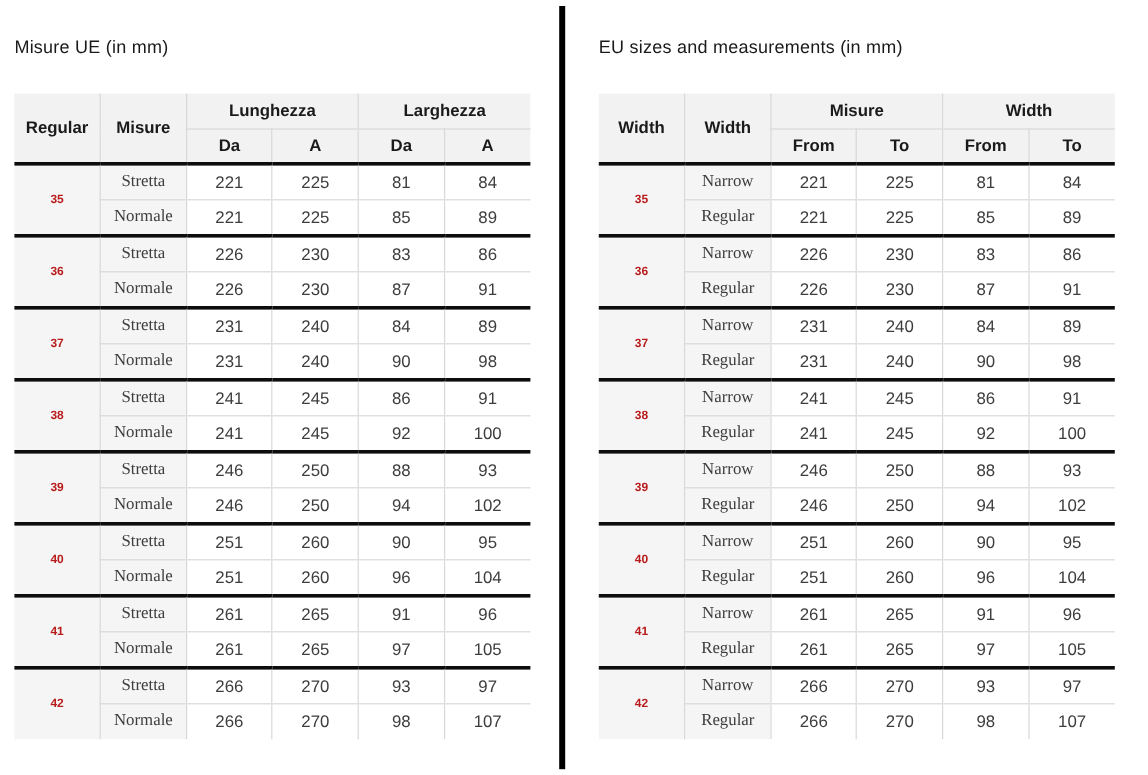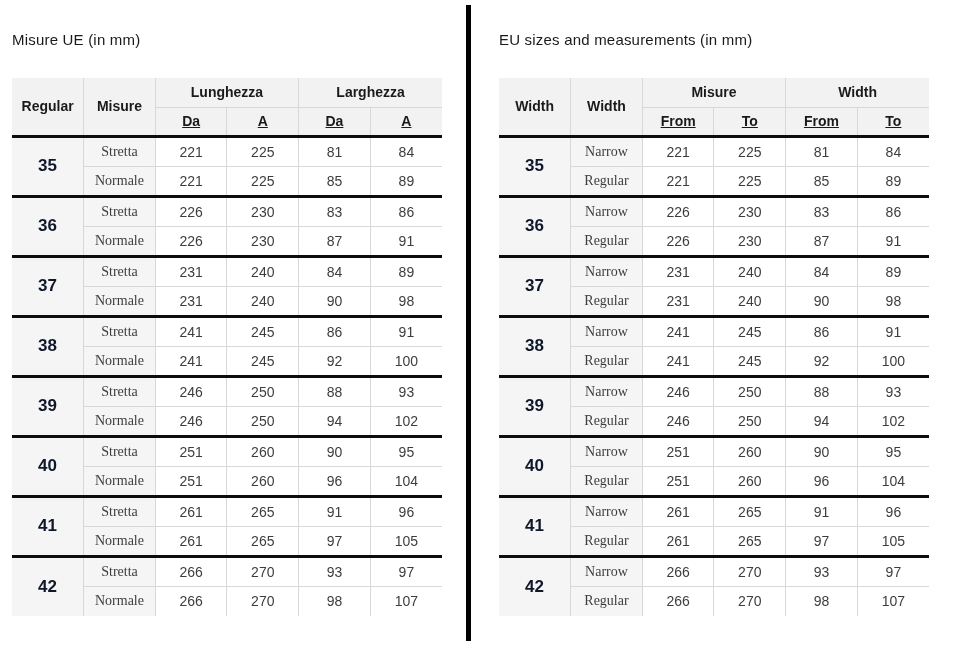--- a/index.html
+++ b/index.html
@@ -54,33 +54,33 @@
   }
   th.first-col { border-left: none; }
   thead th {
     background: var(--header-bg);
     color: var(--title-text);
     font-weight: bold;
     height: 29px;
   }
   thead th.rowspan2 { border-bottom: 3px solid var(--thick-border); }
   thead th.group    { border-bottom: 1px solid var(--thin-border); }
-  thead tr.sub th   { border-bottom: 3px solid var(--thick-border); text-decoration: underline; }
+  thead tr.sub th   { border-bottom: 3px solid var(--thick-border); }
   tbody td {
     background: #ffffff;
     color: var(--data-text);
     height: 30px;
   }
   tbody td.fit { background: var(--label-bg); font-family: Liberation Serif, serif; }
   tbody th.size {
     background: var(--label-bg);
     border-left: none;
     font-weight: bold;
-    font-size: 17px;
-    color: #0f172a;
+    font-size: 10px;
+    color: #b91c1c;
     border-bottom: 3px solid var(--thick-border);
   }
   tbody tr.fit-first td  { border-bottom: 1px solid var(--thin-border); }
   tbody tr.fit-second td { border-bottom: 3px solid var(--thick-border); }
   tbody tr.fit-second.last-group td { border-bottom: none; }
   tbody tr.fit-first.last-group th.size { border-bottom: none; }
 </style>
 </head>
 <body>
 

